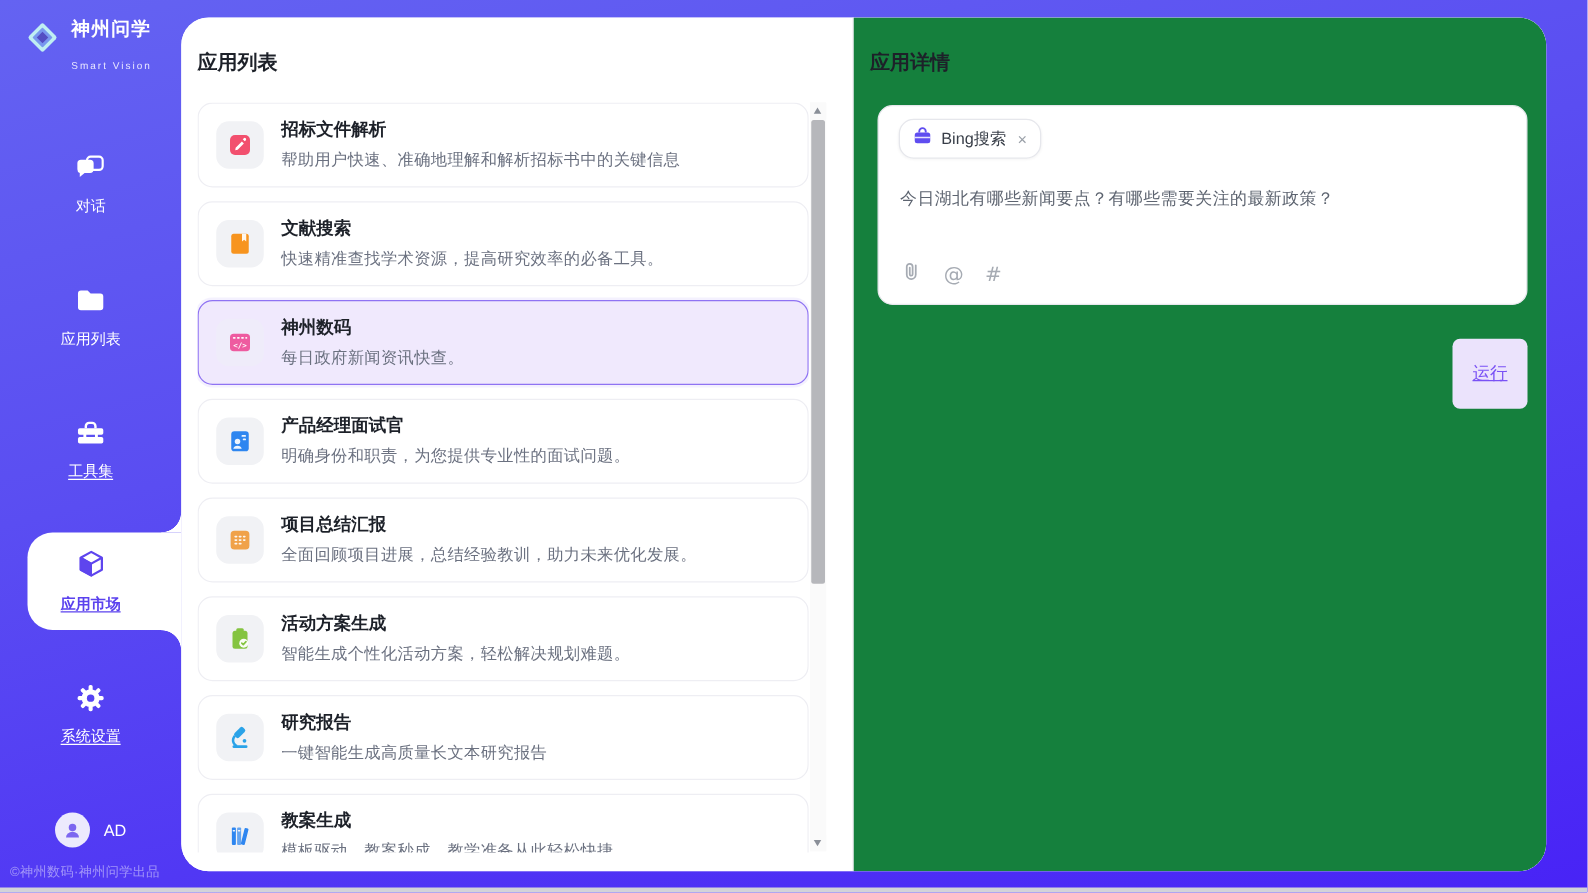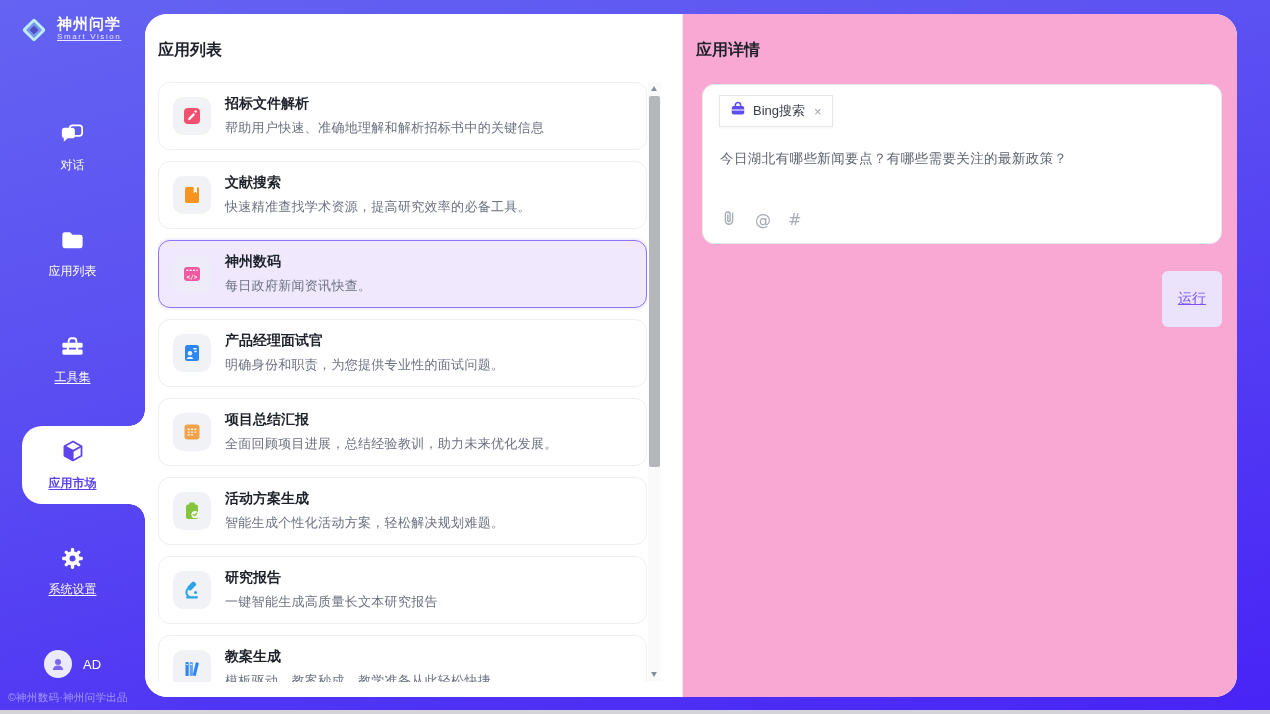--- a/index.html
+++ b/index.html
@@ -8,21 +8,21 @@
     font-family:"Liberation Sans","DejaVu Sans",sans-serif;
     background:linear-gradient(165deg,#6463f2 0%,#5a4df2 40%,#4823f6 100%);
     position:relative; color:#1d2129;
   }
   .bottom-strip{position:absolute;left:0;right:0;bottom:0;height:4px;background:#d3d3d8;z-index:9;}
 
   
   .sidebar{position:absolute;left:0;top:0;width:145px;height:714px;}
   .logo{position:absolute;top:15px;left:19px;display:flex;gap:8px;align-items:flex-start;}
   .logo-cn{font-size:15px;font-weight:bold;color:#fff;letter-spacing:1px;line-height:17px;}
-  .logo-en{font-size:8px;color:#e9e7ff;letter-spacing:1.6px;margin-top:0;text-decoration:underline;}
+  .logo-en{font-size:8px;color:#e9e7ff;letter-spacing:1.6px;margin-top:16px;}
   .nav{position:absolute;top:94px;left:0;width:145px;}
   .nav-item{position:relative;height:106px;display:flex;flex-direction:column;align-items:center;justify-content:center;gap:9px;cursor:pointer;}
   .nav-icon{position:relative;z-index:2;width:28px;height:28px;display:flex;align-items:center;justify-content:center;}
   .nav-label{position:relative;z-index:2;font-size:12px;color:#fff;}
   .nav-label.u{text-decoration:underline;text-underline-offset:2px;}
   .nav-item.active .nav-label{color:#5b42ee;font-weight:bold;}
   .bubble{position:absolute;left:22px;right:0;top:14px;bottom:14px;background:#fff;border-radius:20px 0 0 20px;z-index:1;}
   .bubble::before{content:"";position:absolute;right:0;top:-16px;width:16px;height:16px;
     background:radial-gradient(circle at 0 0, rgba(0,0,0,0) 15.5px, #fff 16px);}
   .bubble::after{content:"";position:absolute;right:0;bottom:-16px;width:16px;height:16px;
@@ -48,23 +48,23 @@
 
   
   .scrollbar{position:absolute;left:503px;top:68px;bottom:16px;width:13px;background:#fafafa;}
   .sb-btn{position:absolute;left:0;width:13px;height:13px;background:#fafafa;cursor:pointer;}
   .sb-up{top:0;} .sb-down{bottom:0;}
   .sb-up::after{content:"";position:absolute;left:3px;top:4px;border-left:3.5px solid transparent;border-right:3.5px solid transparent;border-bottom:5px solid #8a8f98;}
   .sb-down::after{content:"";position:absolute;left:3px;top:4px;border-left:3.5px solid transparent;border-right:3.5px solid transparent;border-top:5px solid #8a8f98;}
   .sb-thumb{position:absolute;left:1px;right:1px;top:14px;height:62%;background:#b6b7bb;border-radius:2px;cursor:pointer;}
 
   
-  .pane-detail{flex:1;background:#f9a8d4;position:relative;border-radius:0 22px 22px 0;}
+  .pane-detail{flex:1;background:#15803d;position:relative;border-radius:0 22px 22px 0;}
   .detail-card{position:absolute;left:19px;right:15px;top:70px;height:160px;background:#fff;border:1px solid #e6e7ec;border-radius:12px;}
-  .chip{position:absolute;left:16px;top:10px;height:32px;display:inline-flex;align-items:center;gap:7px;padding:0 10px;border:1px solid #e6e7ec;border-radius:0;background:#fff;box-shadow:0 1px 2px rgba(0,0,0,0.04);cursor:pointer;}
+  .chip{position:absolute;left:16px;top:10px;height:32px;display:inline-flex;align-items:center;gap:7px;padding:0 10px;border:1px solid #e6e7ec;border-radius:12px;background:#fff;box-shadow:0 1px 2px rgba(0,0,0,0.04);cursor:pointer;}
   .chip-label{font-size:13px;color:#383e48;}
   .chip-close{font-size:13px;color:#9aa0a8;margin-left:2px;cursor:pointer;}
   .query{position:absolute;left:17px;top:64px;right:16px;font-size:13.5px;color:#5d6470;letter-spacing:.4px;line-height:20px;}
   .attach-row{position:absolute;left:17px;bottom:12px;display:flex;gap:17px;align-items:center;color:#a6abb3;}
   .glyph{font-size:16px;line-height:18px;cursor:pointer;color:#a6abb3;font-family:"DejaVu Sans",sans-serif;}
   .run-btn{position:absolute;right:15px;top:257px;background:#ebe3fc;color:#7a52f5;font-size:14px;padding:19px 16px;border-radius:6px;border:none;cursor:pointer;font-family:inherit;text-decoration:underline;}
 </style>
 </head>
 <body>
 

